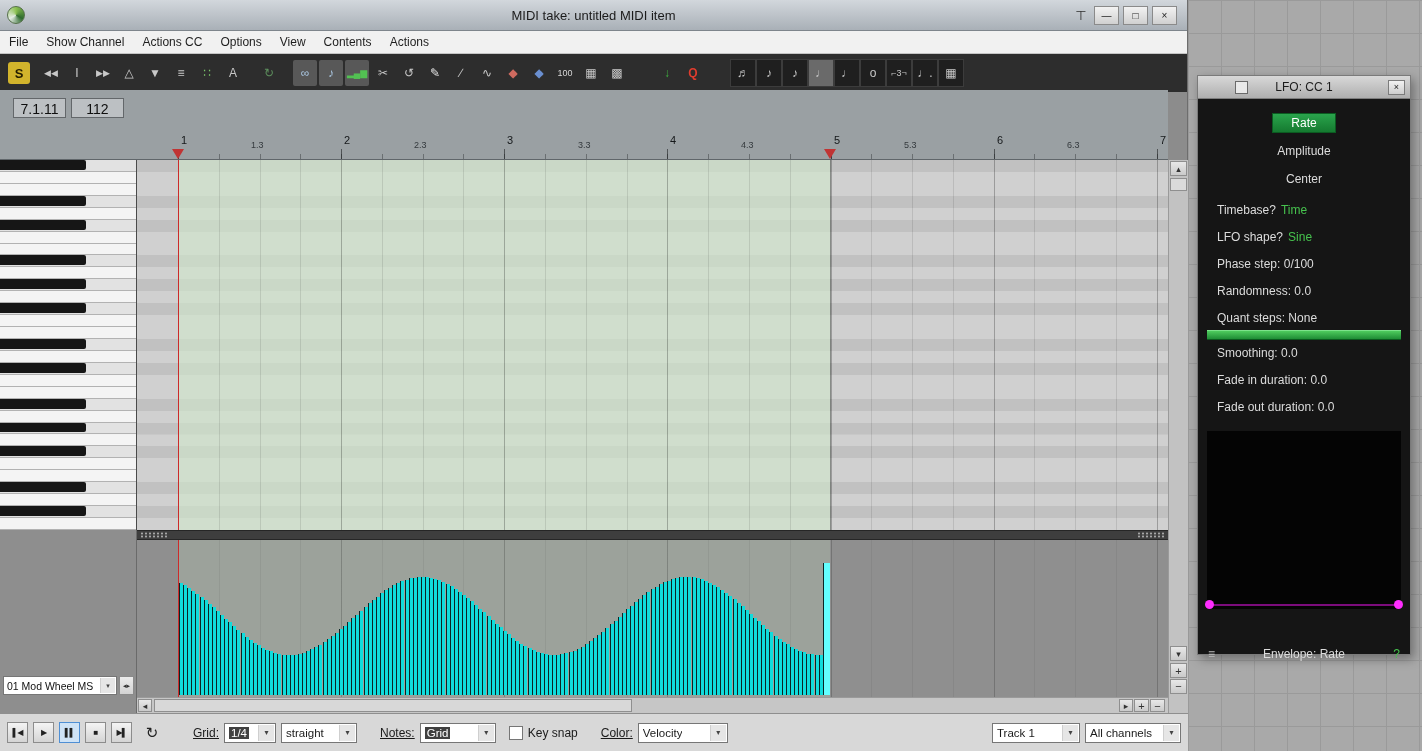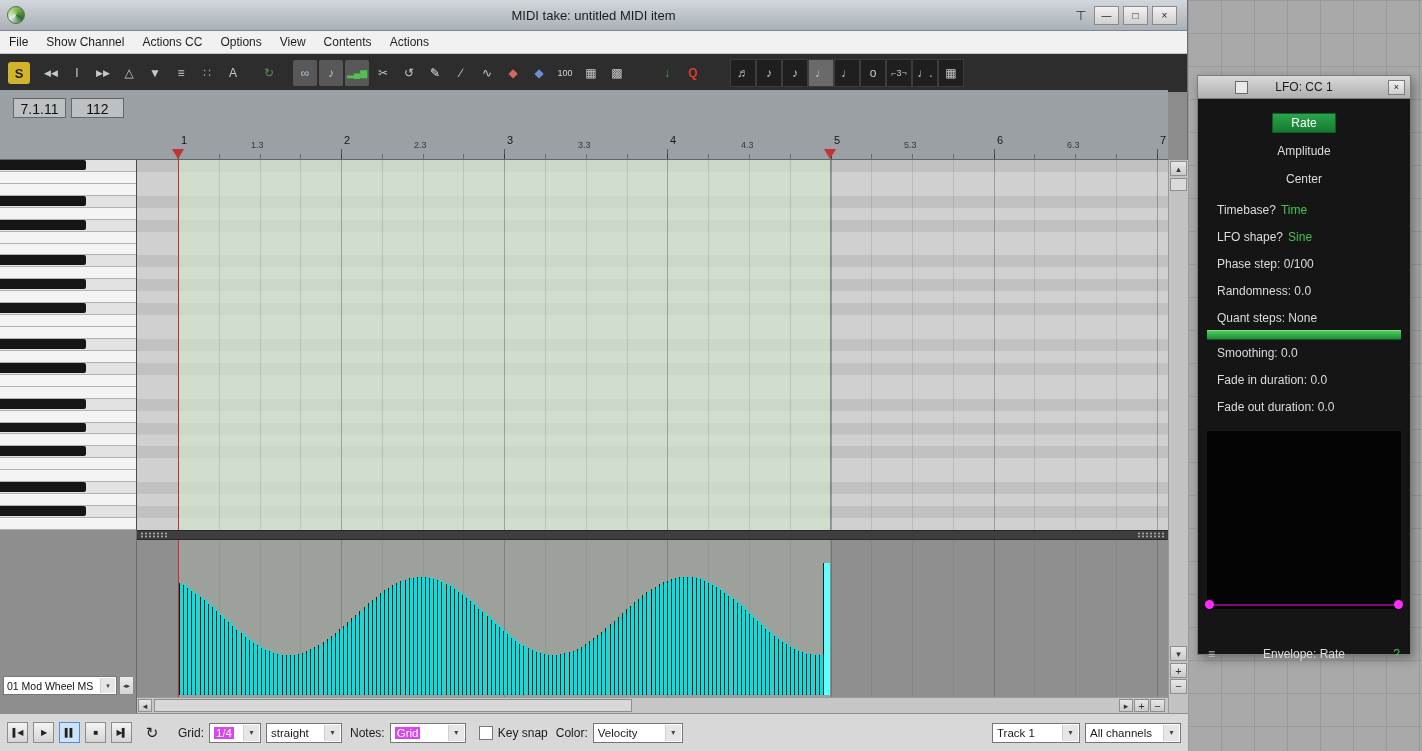--- a/index.html
+++ b/index.html
@@ -92,25 +92,25 @@
   .hs-left{left:1px;width:14px;}
   .hs-thumb{left:17px;width:478px;background:#d8d8d8;}
   .hs-right{right:35px;width:14px;}
   .hs-plus{right:19px;width:15px;font-size:11px;}
   .hs-minus{right:3px;width:15px;font-size:11px;}
 
   .bottombar{position:absolute;left:0;top:713px;width:1188px;height:38px;background:#d8d8d8;border-top:1px solid #8e8e8e;display:flex;align-items:center;padding:0 7px;box-sizing:border-box;font-size:12px;color:#1a1a1a;gap:5px;}
   .tpbtn{width:21px;height:21px;background:linear-gradient(#f4f4f4,#d4d4d4);border:1px solid #8c8c8c;display:flex;align-items:center;justify-content:center;font-size:8px;color:#222;letter-spacing:-1px;box-sizing:border-box;flex:none;}
   .tpbtn.active{background:#cfe3f6;border-color:#4f8fd4;}
   .loopbtn{width:22px;height:22px;display:flex;align-items:center;justify-content:center;font-size:15px;color:#222;margin:0 7px 0 4px;flex:none;}
-  .lbl{margin-left:3px;white-space:nowrap;}
+  .lbl{margin-left:18px;white-space:nowrap;text-decoration:underline;}
   .selbox{height:20px;background:#fff;border:1px solid #767676;display:flex;align-items:center;padding-left:4px;position:relative;font-size:11.5px;box-sizing:border-box;flex:none;}
   .selbox .arr{position:absolute;right:1px;top:1px;bottom:1px;width:15px;background:#e6e6e6;display:flex;align-items:center;justify-content:center;font-size:8px;color:#444;border-left:1px solid #cfcfcf;}
   .selbox .val{margin-right:16px;white-space:nowrap;overflow:hidden;}
-  .val.hl{background:#d946ef;color:#fff;padding:0 2px;}
+  .val.hl{background:#404040;color:#fff;padding:0 2px;}
   .w-grid{width:52px}.w-swing{width:76px}.w-notes{width:76px}.w-color{width:90px}.w-track{width:88px}.w-chan{width:96px}
   .cb{width:12px;height:12px;background:#fff;border:1px solid #767676;margin-left:8px;flex:none;}
   .spacer{flex:1}
 
   
   .lfo{position:absolute;left:1197px;top:75px;width:214px;height:580px;background:#151515;border:1px solid #7a7a7a;box-sizing:border-box;box-shadow:3px 4px 10px rgba(0,0,0,.35);}
   .lfo-title{height:22px;background:linear-gradient(#d8d8d8,#afafaf);display:flex;align-items:center;position:relative;border-bottom:1px solid #7d7d7d;padding-left:32px;}
   .lfo-icon{width:11px;height:11px;margin-left:5px;background:#e9e9e9;border:1px solid #6a6a6a;flex:none;}
   .lfo-title-text{position:absolute;left:0;right:0;text-align:center;font-size:12px;color:#1b1b1b;}
   .lfo-close{margin-left:auto;margin-right:5px;width:17px;height:15px;background:linear-gradient(#f1f1f1,#cecece);border:1px solid #7c7c7c;font-size:9px;line-height:13px;text-align:center;color:#222;z-index:2;box-sizing:border-box;}

